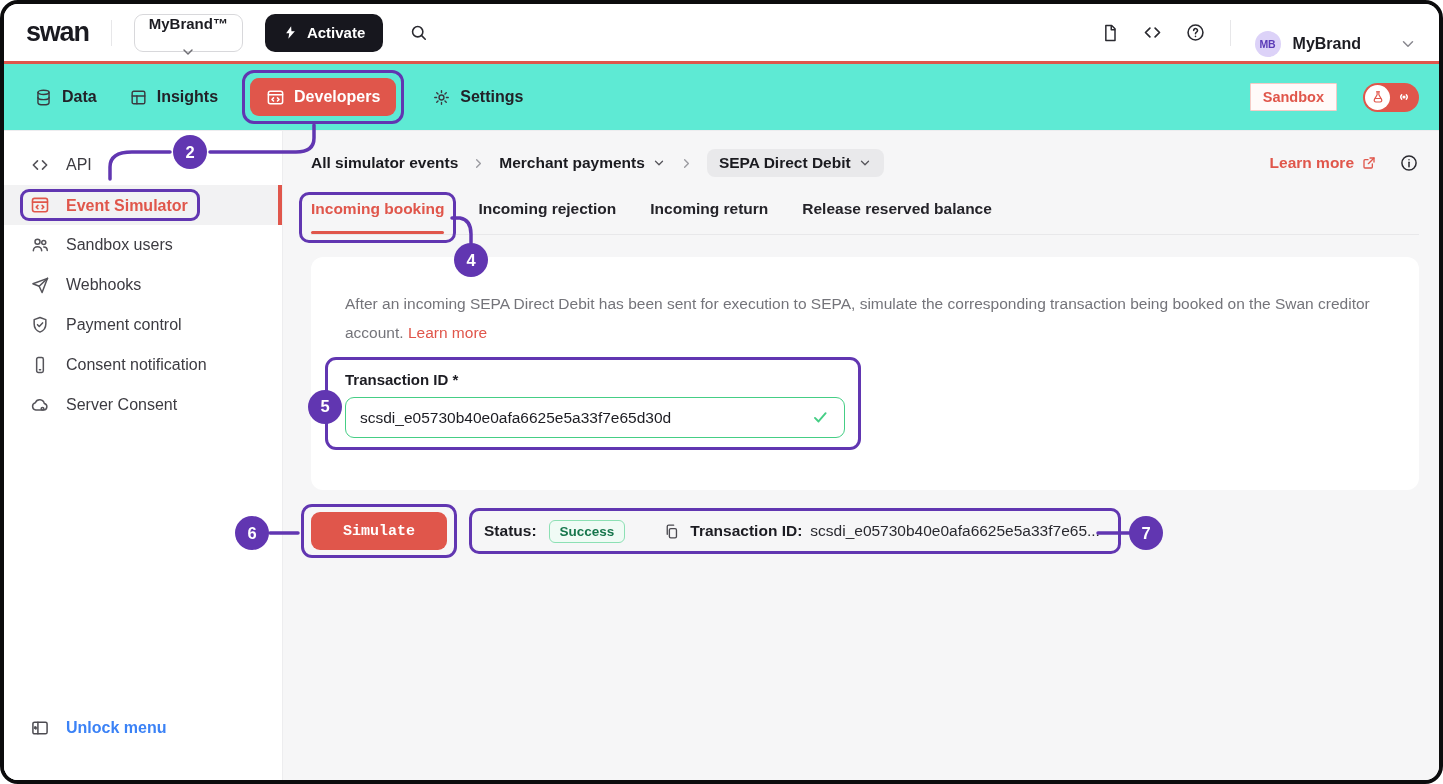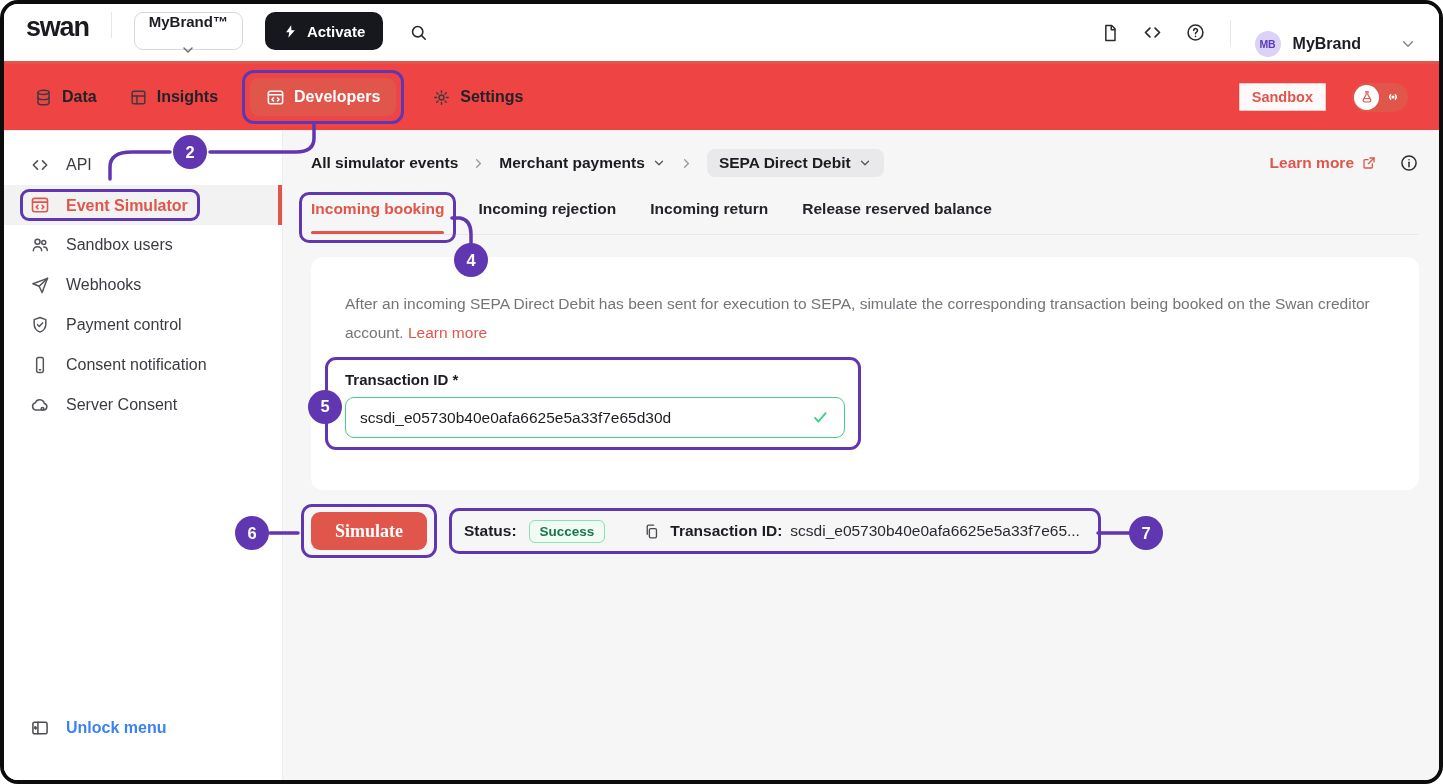--- a/index.html
+++ b/index.html
@@ -6,39 +6,39 @@
   html,body { background:#fff; }
   body { font-family:"Liberation Sans", sans-serif; width:1443px; height:784px; }
 
   .frame { position:relative; width:1443px; height:784px; }
   .app {
     position:absolute; inset:0; border:4px solid #0c0c0d; border-radius:18px;
     overflow:hidden; background:#fff; display:flex; flex-direction:column;
   }
 
   
-  .topbar { height:57px; display:flex; padding:8px 22px; background:#fff; flex:0 0 auto; }
+  .topbar { height:57px; display:flex; align-items:center; padding:0 22px; background:#fff; flex:0 0 auto; }
   .logo { font-size:27px; font-weight:800; letter-spacing:-1.2px; color:#1a1a20; }
   .vdiv { width:1px; height:26px; background:#e7e7e9; margin:0 22px; }
   .ws-btn { height:38px; border:1px solid #d8d8db; border-radius:9px; padding:0 14px; display:flex; align-items:center; gap:12px;
             font-weight:700; font-size:15px; color:#1c1c22; background:#fff; cursor:pointer;flex-direction:column; }
   .activate-btn { margin-left:22px; height:38px; background:#17171e; color:#fff; border-radius:10px; padding:0 18px;
                   display:flex; align-items:center; gap:9px; font-weight:700; font-size:15px; cursor:pointer; }
   .search-btn { margin-left:26px; display:flex; align-items:center; color:#2a2a30; cursor:pointer; }
   .top-right { margin-left:auto; display:flex; align-items:center; gap:22px; color:#2a2a30; }
   .avatar { width:26px; height:26px; border-radius:50%; background:#dcd2f8; color:#5b3bb7; font-size:10.5px; font-weight:700;
             display:flex; align-items:center; justify-content:center; }
   .acct { display:flex; align-items:center; gap:12px; cursor:pointer;margin-top:23px; }
   .acct-name { font-size:16px; font-weight:700; color:#1c1c22; }
   .acct-chev { margin-left:26px; color:#8a8990; }
 
   .brandline { height:3px; background:var(--accent); flex:0 0 auto; }
 
   
-  .navbar { height:67px; display:flex; align-items:center; padding:0 31px 0 30px; background:#ef4444; border-bottom:1px solid #ededef; flex:0 0 auto; }
+  .navbar { height:67px; display:flex; align-items:center; padding:0 20px 0 30px; background:#5eead4; border-bottom:1px solid #ededef; flex:0 0 auto; }
   .nav-item { display:flex; align-items:center; gap:9px; font-weight:700; font-size:16px; color:#222228; margin-right:32px; cursor:pointer; }
   .nav-item svg { color:#3a393f; }
   .nav-dev { position:relative; background:var(--accent); color:#fff; height:38px; border-radius:9px; padding:0 16px; margin-right:36px; }
   .nav-dev svg { color:#fff; }
   .nav-dev::after { content:''; position:absolute; inset:-8px; border:3.5px solid var(--purple); border-radius:12px; pointer-events:none; }
   .nav-right { margin-left:auto; display:flex; align-items:center; gap:26px; }
   .sandbox-pill { border:1px solid #f5cbc6; background:#fffaf9; color:var(--accent); font-size:14.5px; font-weight:700;
                   padding:5px 12px; border-radius:1px;margin-left:44px; }
   .env-toggle { position:relative; width:56px; height:29px; background:var(--accent); border-radius:15px; cursor:pointer;
                 display:flex; align-items:center; justify-content:flex-end; padding-right:7px; }
@@ -79,22 +79,22 @@
   .desc { color:#74747a; font-size:15.5px; line-height:29px; max-width:1070px; }
   .desc .learn-inline { color:var(--accent); cursor:pointer; }
   .field-wrap { position:relative; margin-top:24px; width:500px; }
   .field-wrap::after { content:''; position:absolute; inset:-14px -16px -12px -20px; border:3.5px solid var(--purple); border-radius:11px; pointer-events:none; }
   .field-label { font-size:15px; font-weight:700; color:#1c1c22; margin-bottom:9px; }
   .field-input { height:41px; border:1.5px solid var(--green); border-radius:9px; display:flex; align-items:center;
                  justify-content:space-between; padding:0 14px; font-size:15.5px; color:#1c1c22; background:#fff; }
   .c5 { position:absolute; left:-37px; top:50%; transform:translateY(-44%); }
 
   .actionsrow { display:flex; align-items:center; margin-top:18px; }
-  .simulate-btn { position:relative; height:38px; padding:0 24px; background:var(--accent); color:#fff; border:none; border-radius:9px;
-                  font-family:Liberation Serif, serif; font-weight:700; font-size:18px; cursor:pointer; }
+  .simulate-btn { position:relative; height:38px; padding:0 32px; background:var(--accent); color:#fff; border:none; border-radius:9px;
+                  font-family:Liberation Mono, monospace; font-weight:700; font-size:15px; cursor:pointer; }
   .simulate-btn::after { content:''; position:absolute; inset:-8px -10px; border:3.5px solid var(--purple); border-radius:11px; pointer-events:none; }
   .status-box { margin-left:22px; height:46px; width:652px; border:3.5px solid var(--purple); border-radius:10px;
                 display:flex; align-items:center; padding:0 12px; overflow:hidden; }
   .status-label, .txn-label { font-weight:700; font-size:15.5px; color:#1c1c22; white-space:nowrap; }
   .success-badge { margin-left:12px; background:var(--succ-bg); border:1px solid var(--succ-bd); color:var(--succ-tx);
                    font-size:13.5px; font-weight:600; padding:3px 10px; border-radius:6px; white-space:nowrap; }
   .copy-btn { margin-left:38px; margin-right:10px; display:flex; color:#4b4a50; cursor:pointer; flex:0 0 auto; }
   .txn-value { margin-left:8px; font-size:15.5px; color:#2a2a30; white-space:nowrap; overflow:hidden; }
 
   

